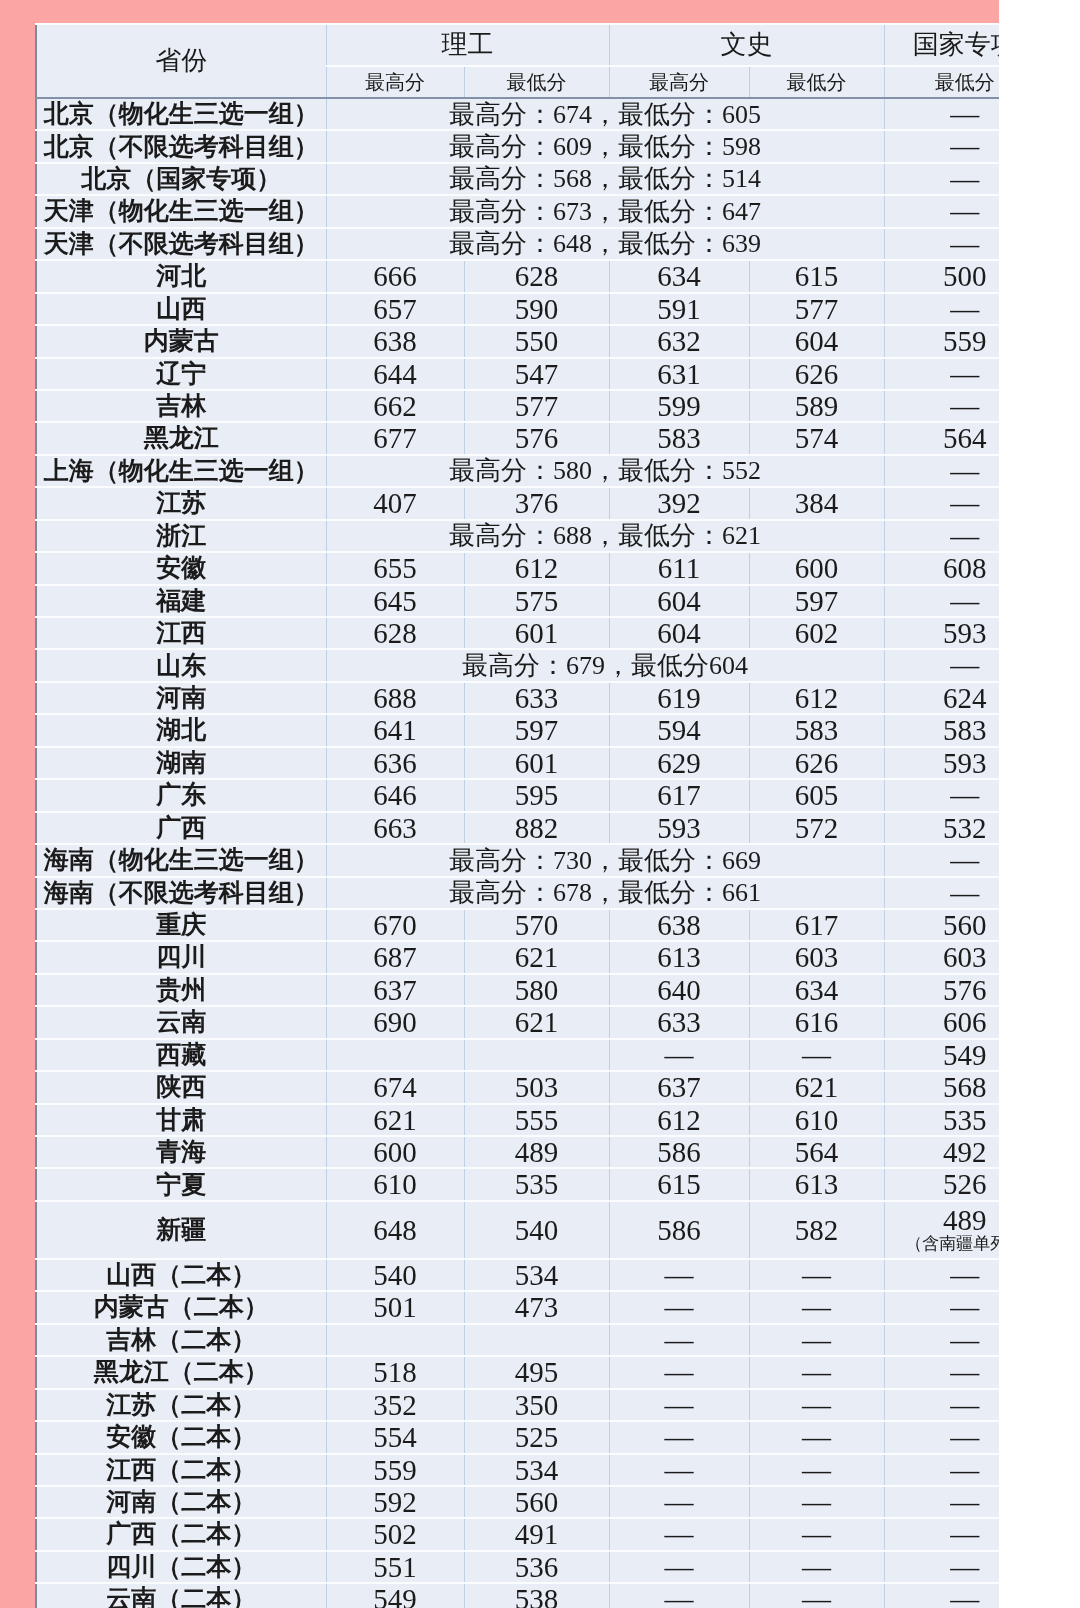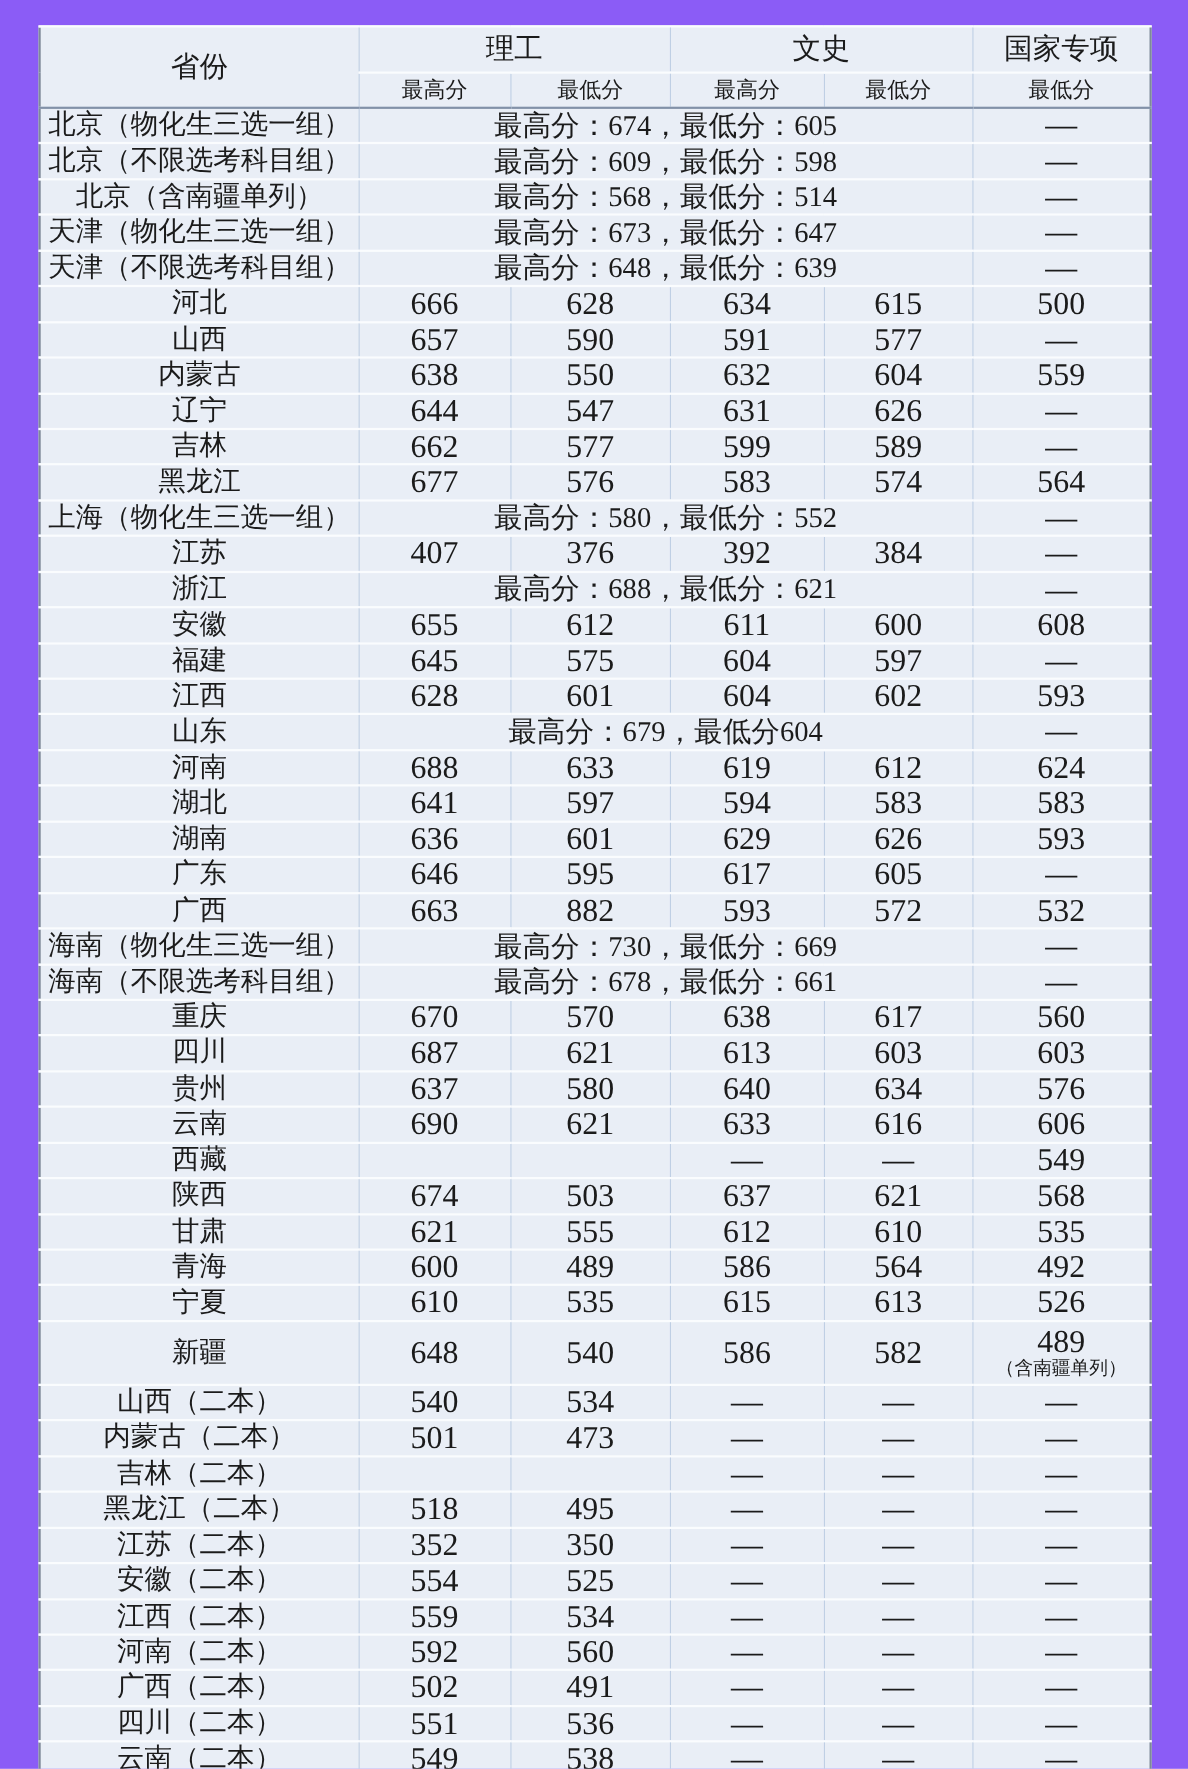--- a/index.html
+++ b/index.html
@@ -1,21 +1,21 @@
 <!DOCTYPE html>
 <html><head>
 <meta charset="utf-8">
 <style>
   html,body{margin:0;padding:0;}
   body{
     width:1080px;height:1608px;background:#ffffff;
     font-family:"Liberation Serif","DejaVu Serif",serif;
     color:#1b1b1b;
   }
-  .page{position:relative;width:1080px;height:1608px;background:#8b5cf6;overflow:hidden;}
+  .page{position:relative;width:999px;height:1608px;background:#fca5a5;overflow:hidden;}
   table.score-table{
     position:absolute;left:35px;top:23px;width:1010px;
     border-collapse:collapse;table-layout:fixed;
     background:#e9eef6;
     border:2px solid #7e8999;
   }
   .score-table th,.score-table td{
     border-left:1px solid #bfcfe4;
     border-right:1px solid #bfcfe4;
     border-top:2px solid #fafcfe;
@@ -25,21 +25,21 @@
     font-weight:normal;
     overflow:hidden;white-space:nowrap;
   }
   thead tr.group-row th{height:40px;font-size:26px;}
   thead tr.sub-row th{height:30px;font-size:20px;}
   thead tr.sub-row th,thead th.province-h{border-bottom:2px solid #8291a8;}
   thead th.province-h{font-size:26px;}
   tbody tr{height:32px;}
   tbody tr.tall{height:58px;}
   tbody td{font-size:29px;}
-  tbody td.province-cell{font-size:25px;}
+  tbody td.province-cell{font-size:25px;font-weight:bold;}
   tbody td.merged-score-cell{font-size:26px;}
   tbody td .special-main{font-size:29px;line-height:1.0;}
   tbody td .special-note{font-size:17px;line-height:1.1;white-space:nowrap;}
 </style>
 </head>
 <body>
 
 <div class="page">
   <table class="score-table">
     <colgroup>
@@ -70,21 +70,21 @@
           <td class="province-cell">北京（物化生三选一组）</td>
           <td class="merged-score-cell" colspan="4">最高分：674，最低分：605</td>
           <td class="score-cell">—</td>
         </tr>
         <tr>
           <td class="province-cell">北京（不限选考科目组）</td>
           <td class="merged-score-cell" colspan="4">最高分：609，最低分：598</td>
           <td class="score-cell">—</td>
         </tr>
         <tr>
-          <td class="province-cell">北京（含南疆单列）</td>
+          <td class="province-cell">北京（国家专项）</td>
           <td class="merged-score-cell" colspan="4">最高分：568，最低分：514</td>
           <td class="score-cell">—</td>
         </tr>
         <tr>
           <td class="province-cell">天津（物化生三选一组）</td>
           <td class="merged-score-cell" colspan="4">最高分：673，最低分：647</td>
           <td class="score-cell">—</td>
         </tr>
         <tr>
           <td class="province-cell">天津（不限选考科目组）</td>

